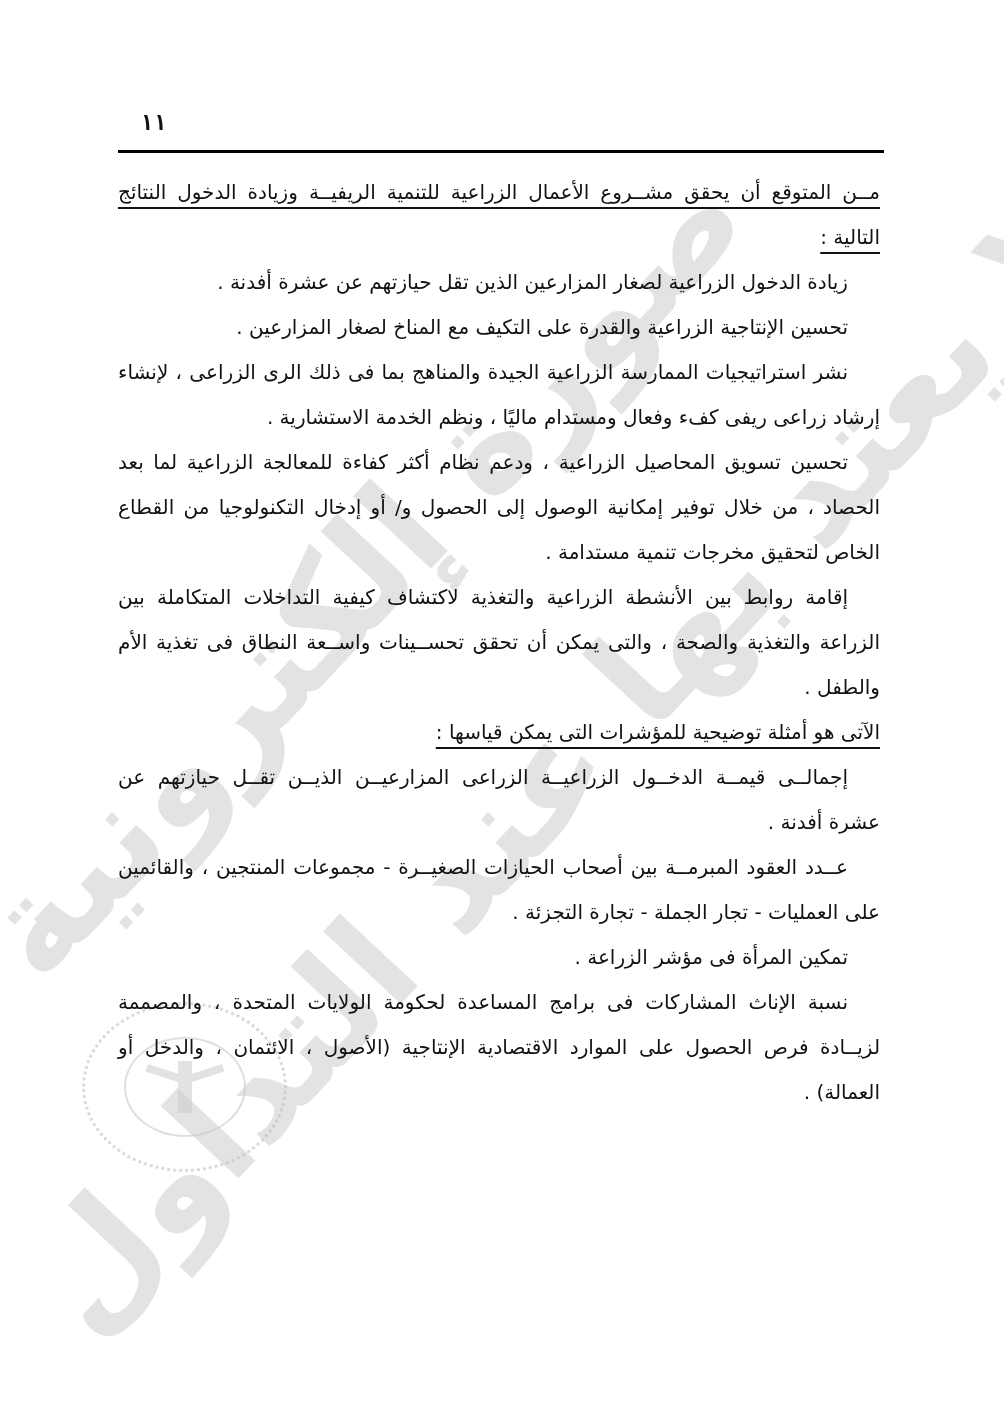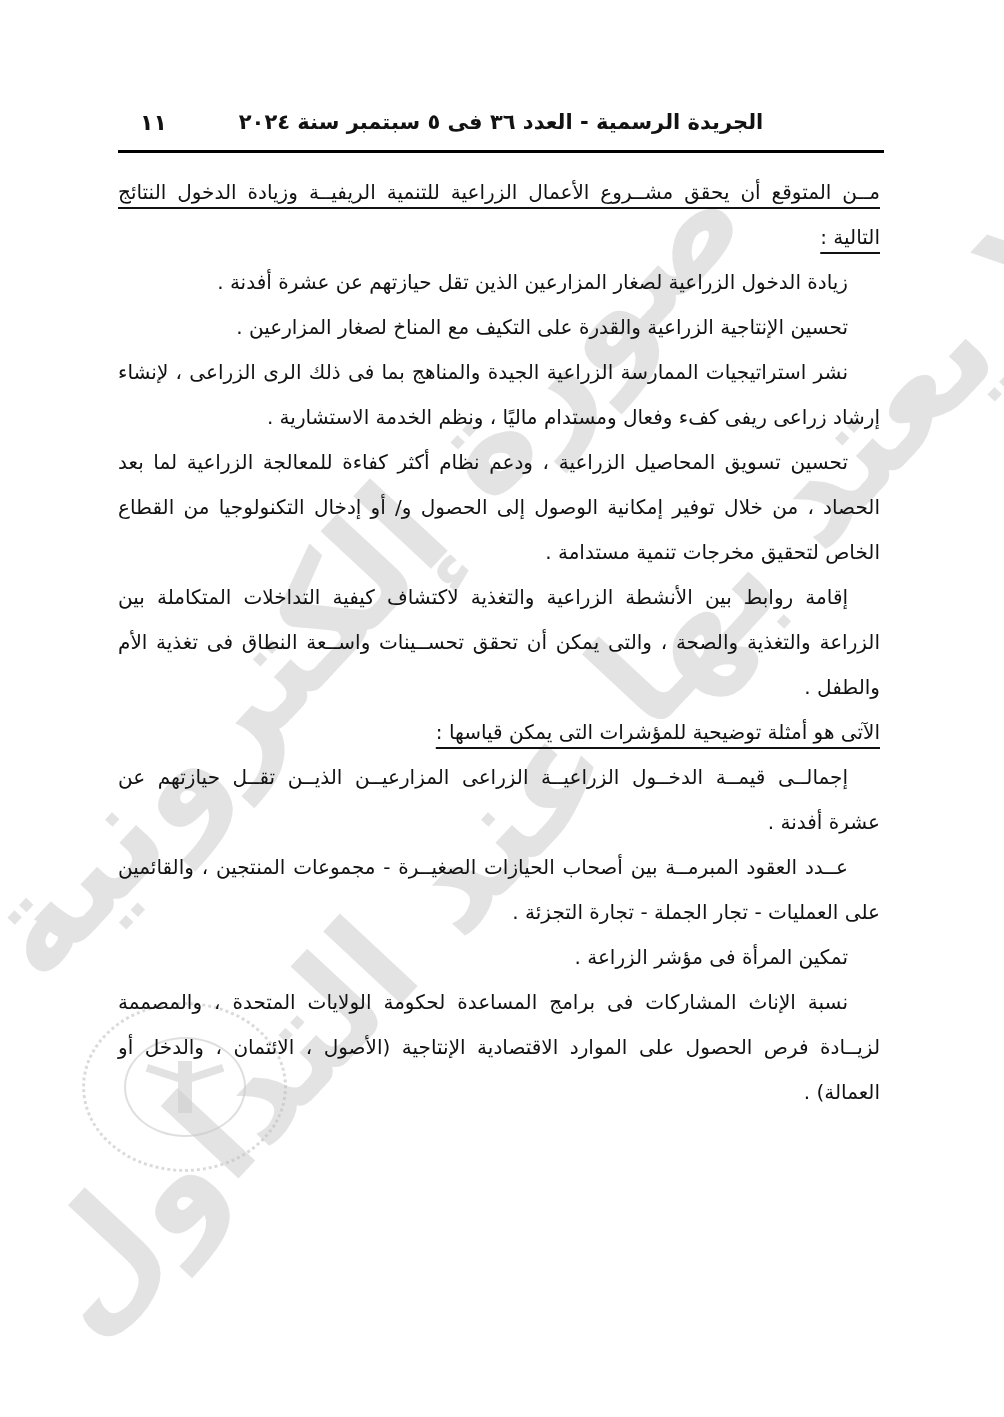--- a/index.html
+++ b/index.html
@@ -100,20 +100,21 @@
     left: 118px;
     height: 42px;
     z-index: 1;
   }
   .page-number {
     position: absolute;
     left: 22px;
     top: 4px;
     font-size: 22px;
     font-weight: bold;
+    font-family: Liberation Mono, monospace;
   }
   .header-title {
     text-align: center;
     font-size: 21px;
     font-weight: bold;
     letter-spacing: 0.5px;
     padding-top: 4px;
   }
   .rule {
     position: absolute;
@@ -163,21 +164,20 @@
   <div class="seal">
     <div class="seal-outer">
       <div class="seal-inner">
         <div class="seal-eagle"></div>
       </div>
     </div>
   </div>
 
   <header class="header">
     <div class="page-number">١١</div>
-    <div class="header-title">الجريدة الرسمية - العدد ٣٦ فى ٥ سبتمبر سنة ٢٠٢٤</div>
   </header>
   <div class="rule"></div>
 
   <main class="content">
 
     <p class="u">مــن المتوقع أن يحقق مشــروع الأعمال الزراعية للتنمية الريفيــة وزيادة الدخول النتائج التالية :</p>
 
     <p class="indent">زيادة الدخول الزراعية لصغار المزارعين الذين تقل حيازتهم عن عشرة أفدنة .</p>
     <p class="indent">تحسين الإنتاجية الزراعية والقدرة على التكيف مع المناخ لصغار المزارعين .</p>
     <p class="indent">نشر استراتيجيات الممارسة الزراعية الجيدة والمناهج بما فى ذلك الرى الزراعى ، لإنشاء إرشاد زراعى ريفى كفء وفعال ومستدام ماليًا ، ونظم الخدمة الاستشارية .</p>

